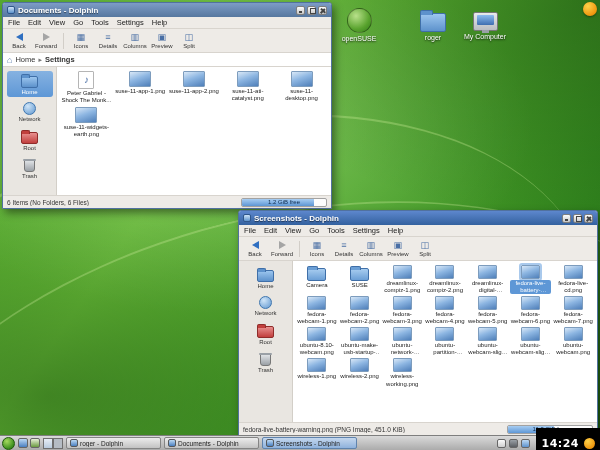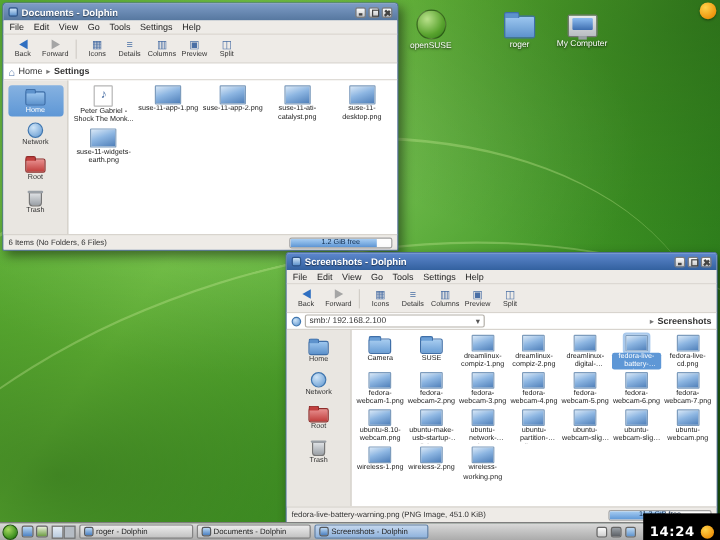--- a/index.html
+++ b/index.html
@@ -344,30 +344,20 @@
         </span>
         <span class="tb-btn">
           <span class="tb-ico glyph">▣</span>
           <span class="tb-label">Preview</span>
         </span>
         <span class="tb-btn">
           <span class="tb-ico glyph">◫</span>
           <span class="tb-label">Split</span>
         </span>
       </div>
-    <div class="locbar">
-      <span class="url-ico"></span>
-      <span class="urlbox">
-        <span class="url-text">smb:/ 192.168.2.100</span>
-        <span class="drop"></span>
-      </span>
-      <span class="loc-spacer"></span>
-      <span class="crumb-sep"></span>
-      <span class="crumb current">Screenshots</span>
-    </div>
     <div class="body">
       <div class="places">
           <span class="place">
             <span class="place-ico pi-home"></span>
             <span class="place-label">Home</span>
           </span>
           <span class="place">
             <span class="place-ico pi-net"></span>
             <span class="place-label">Network</span>
           </span>

